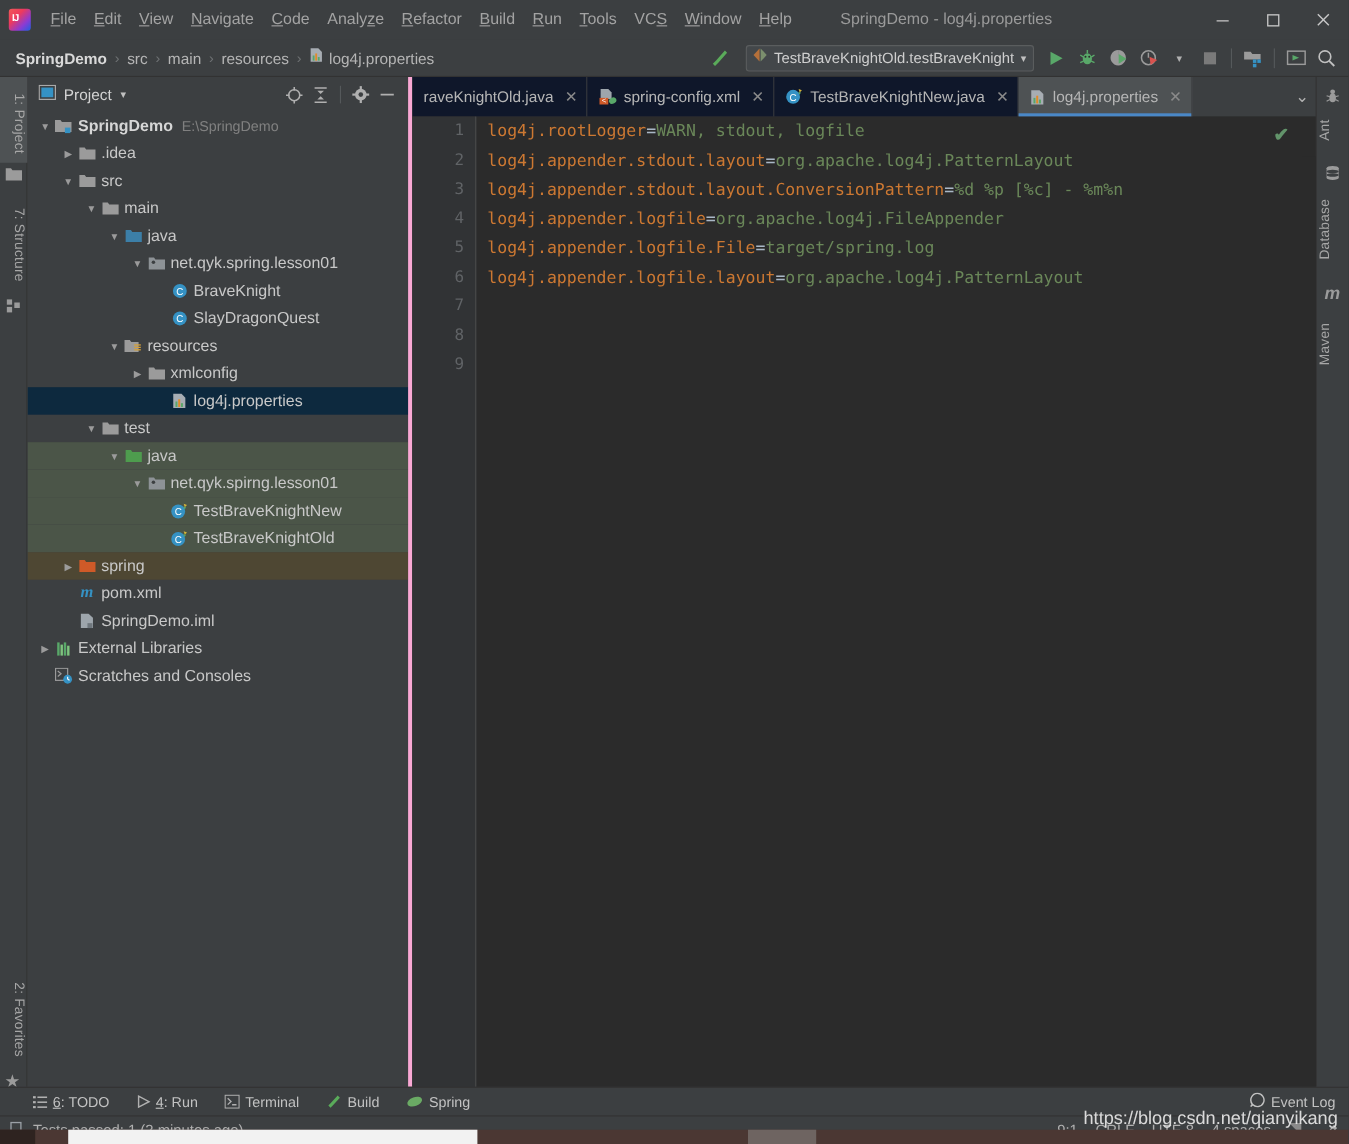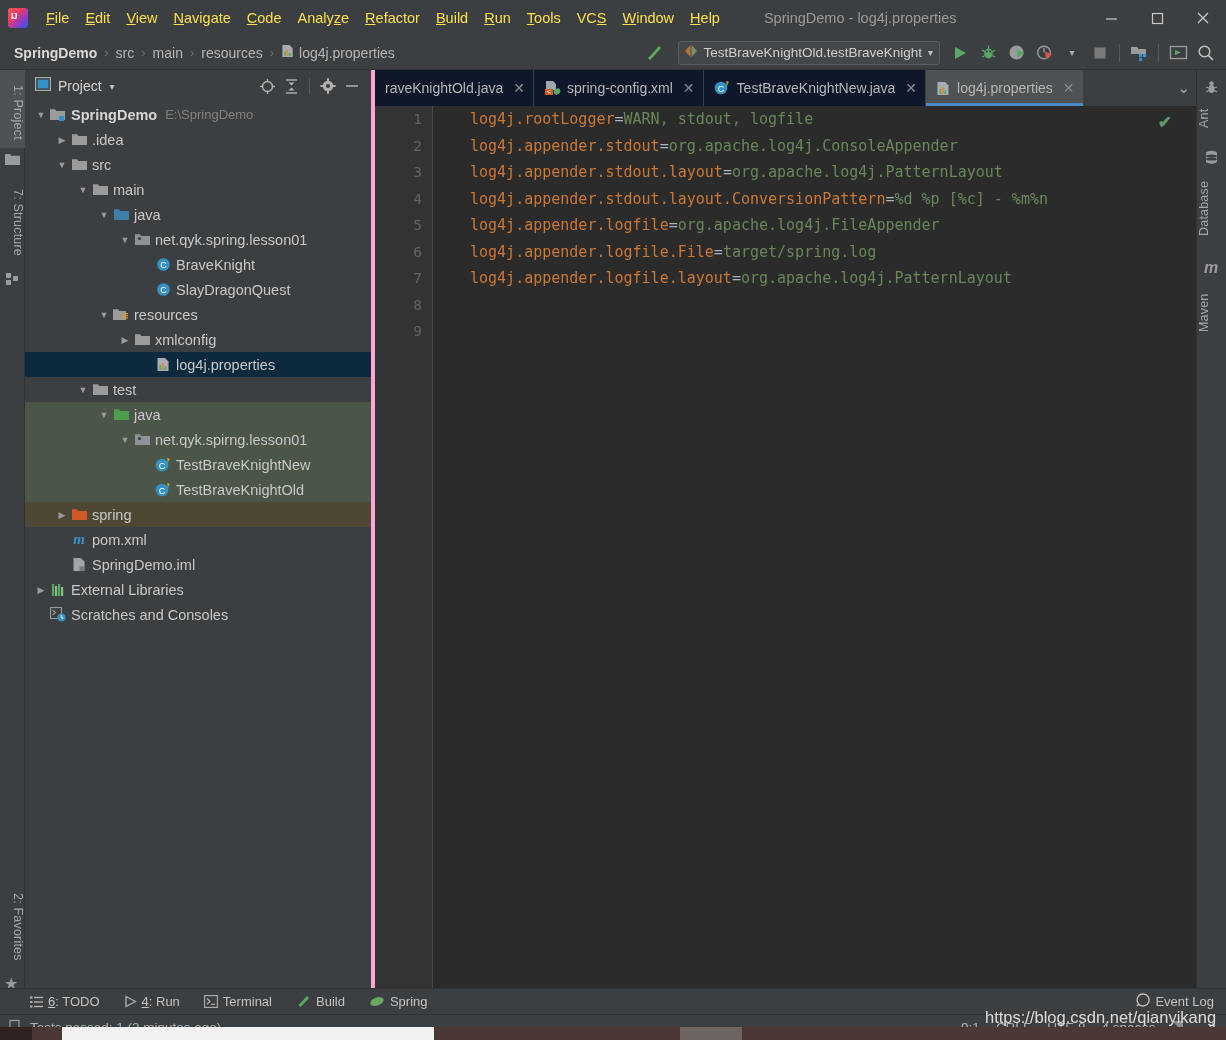--- a/index.html
+++ b/index.html
@@ -21,21 +21,21 @@
     width: 20px; height: 20px; margin-left: 8px; margin-right: 10px;
     border-radius: 3px; position: relative; overflow: hidden;
     background: linear-gradient(135deg,#f05a5a 0%, #ee3a5c 35%, #8b3bd4 70%, #1e5fe0 100%);
     flex: none;
   }
   .ij-logo::after {
     content: "IJ"; position: absolute; left: 3px; top: 3px;
     font-size: 9px; font-weight: bold; color: #fff; letter-spacing: -1px;
   }
   .menu-item {
-    padding: 3px 8px; font-size: 14.5px; color: #fde047; cursor: default; white-space: nowrap;
+    padding: 3px 8px; font-size: 14.5px; color: #a3a3a3; cursor: default; white-space: nowrap;
   }
   .menu-item u { text-decoration: underline; }
   .win-title {
     margin-left: 36px; font-size: 14.5px; color: #9a9a9a; white-space: nowrap;
   }
   .win-btns { margin-left: auto; display: flex; align-items: center; }
   .win-btn {
     width: 46px; height: 36px; display: flex; align-items: center; justify-content: center;
     color: #c8c8c8; font-size: 15px;
   }
@@ -132,21 +132,21 @@
   }
   .gnum {
     height: 26.5px; line-height: 26.5px; text-align: right; padding-right: 10px;
     font-family: "DejaVu Sans Mono", monospace; font-size: 14.5px; color: #606366;
   }
   .code-lines { position: absolute; left: 58px; top: 0; right: 0; bottom: 0; }
   .cline {
     height: 26.5px; line-height: 26.5px; padding-left: 10px;
     font-family: "DejaVu Sans Mono", monospace; font-size: 15px; white-space: pre;
   }
-  .k { color: #cc7832; margin-left: 27px; }
+  .k { color: #cc7832; }
   .eq { color: #a9b7c6; }
   .v { color: #6a8759; }
   .code-right-mark {
     position: absolute; right: 24px; top: 6px; color: #62946a; font-size: 17px; font-weight: bold;
   }
   .editor-scroll-col {
     position: absolute; right: 0; top: 36px; bottom: 0; width: 12px; background: #2b2b2b;
   }
 
   
@@ -694,21 +694,20 @@
           <div class="gnum">3</div>
           <div class="gnum">4</div>
           <div class="gnum">5</div>
           <div class="gnum">6</div>
           <div class="gnum">7</div>
           <div class="gnum">8</div>
           <div class="gnum">9</div>
         </div>
       <div class="code-lines" id="codelines">
           <div class="cline"><span class="k">log4j.rootLogger</span><span class="eq">=</span><span class="v">WARN, stdout, logfile</span></div>
-          <div class="cline"><span class="k">log4j.appender.stdout</span><span class="eq">=</span><span class="v">org.apache.log4j.ConsoleAppender</span></div>
           <div class="cline"><span class="k">log4j.appender.stdout.layout</span><span class="eq">=</span><span class="v">org.apache.log4j.PatternLayout</span></div>
           <div class="cline"><span class="k">log4j.appender.stdout.layout.ConversionPattern</span><span class="eq">=</span><span class="v">%d %p [%c] - %m%n</span></div>
           <div class="cline"><span class="k">log4j.appender.logfile</span><span class="eq">=</span><span class="v">org.apache.log4j.FileAppender</span></div>
           <div class="cline"><span class="k">log4j.appender.logfile.File</span><span class="eq">=</span><span class="v">target/spring.log</span></div>
           <div class="cline"><span class="k">log4j.appender.logfile.layout</span><span class="eq">=</span><span class="v">org.apache.log4j.PatternLayout</span></div>
           <div class="cline"></div>
         </div>
       <div class="code-right-mark">✔</div>
       <div class="editor-scroll-col"></div>
     </div>

